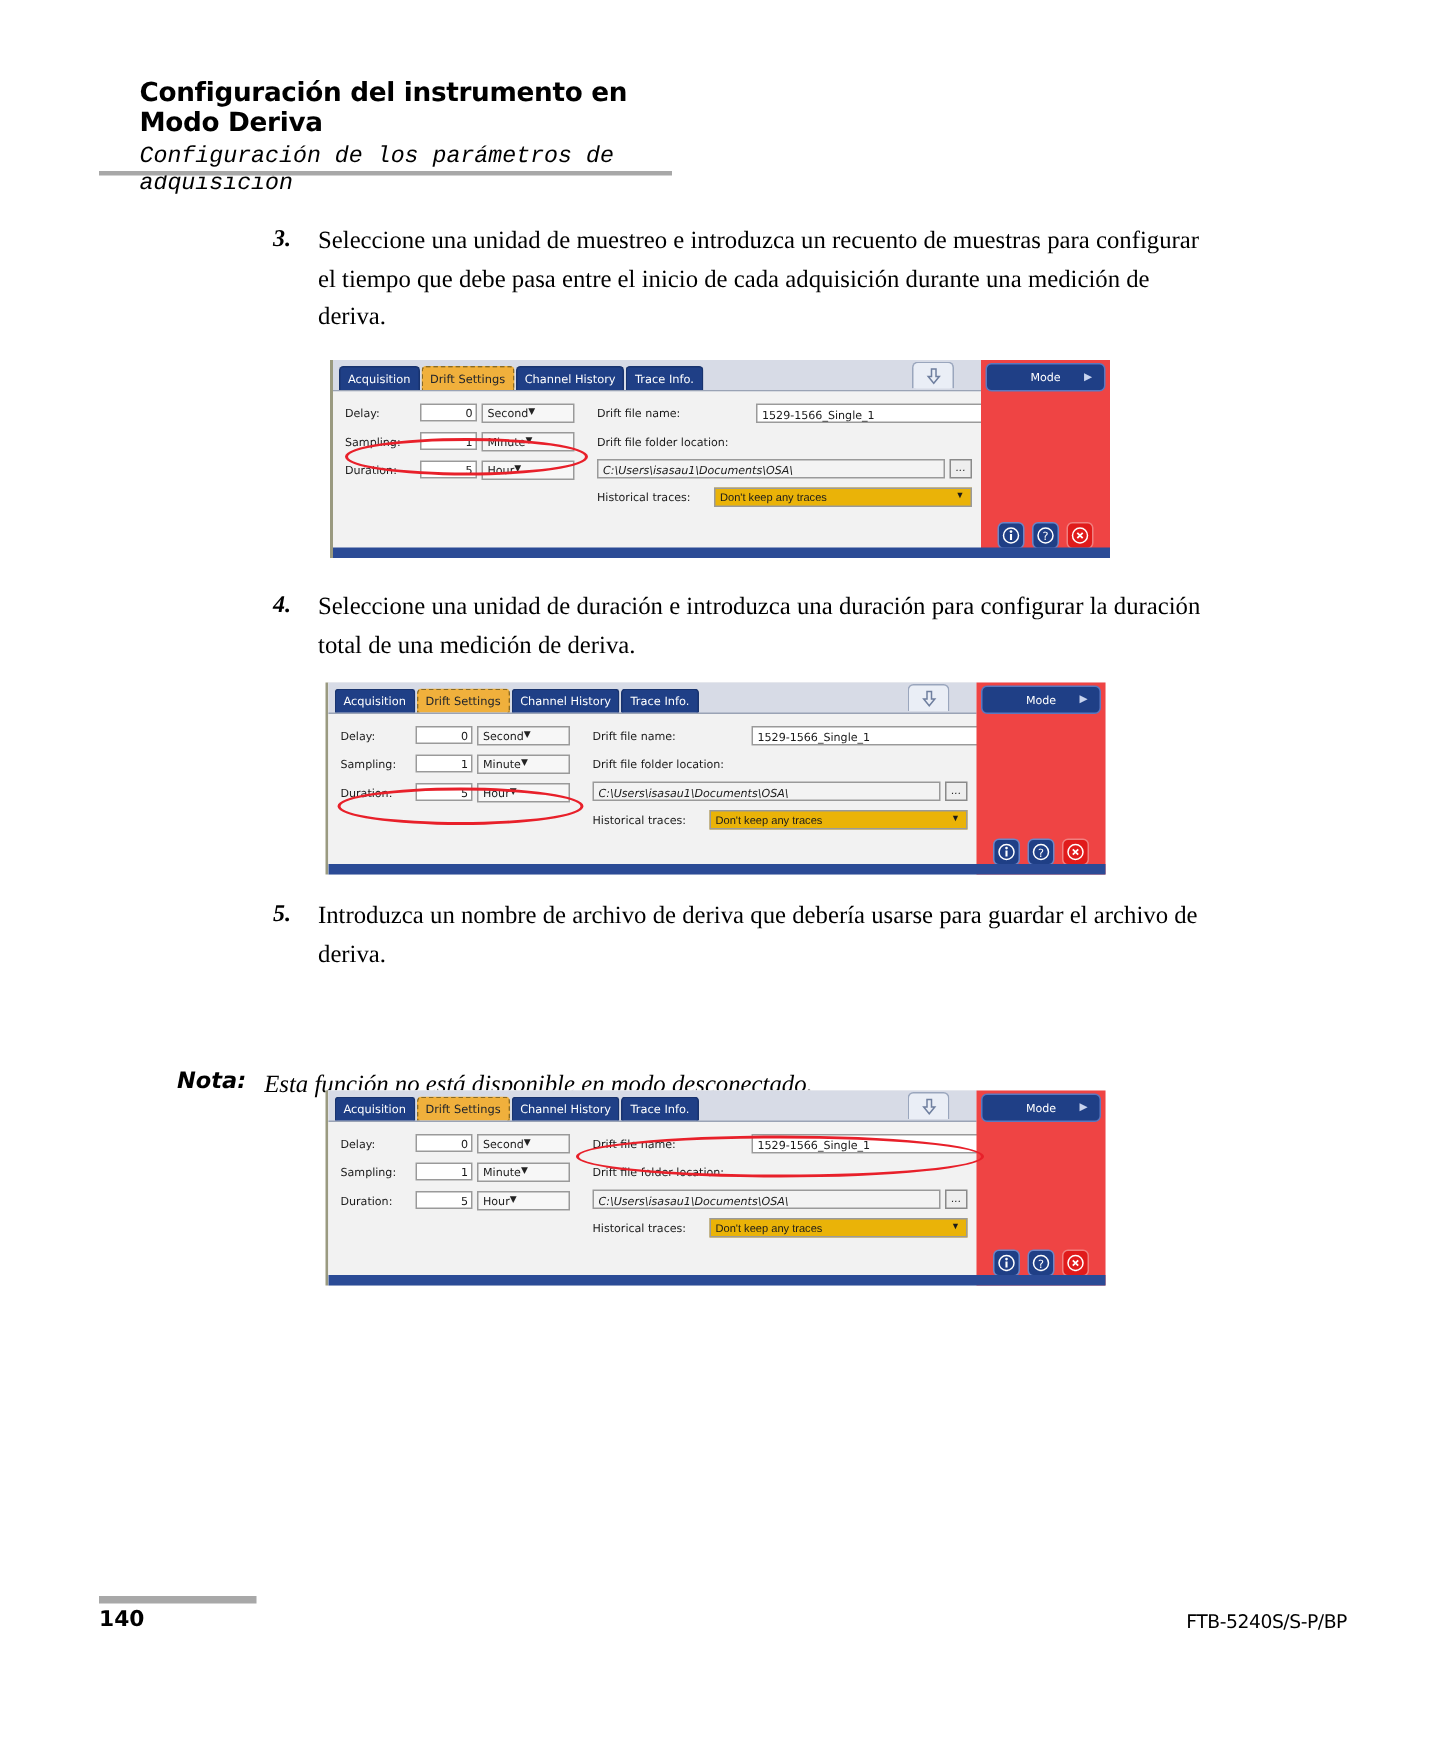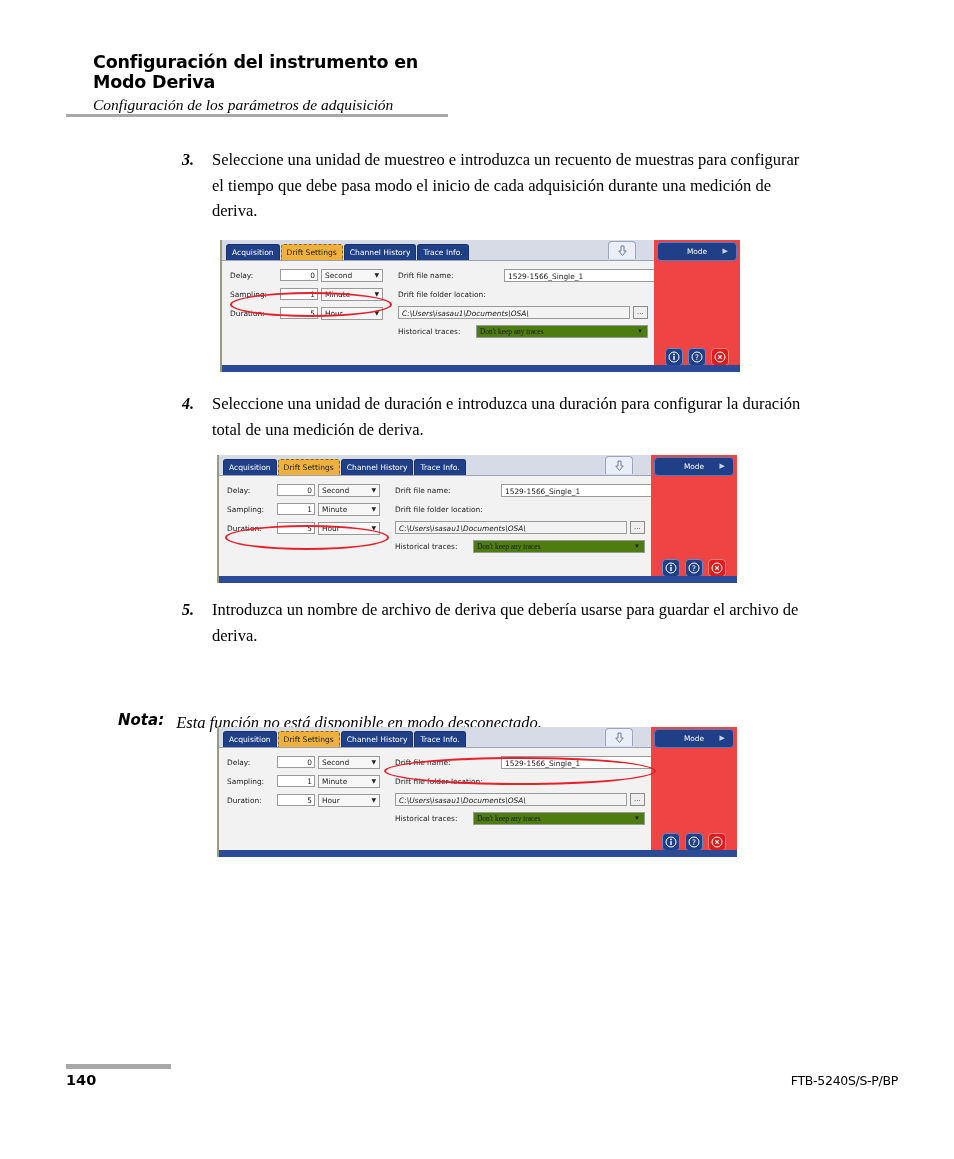--- a/index.html
+++ b/index.html
@@ -26,21 +26,21 @@
   }
   .page-header h1 {
     font-family: "DejaVu Sans", sans-serif;
     font-size: 17.5px;
     font-weight: bold;
     letter-spacing: -0.2px;
     margin: 0 0 4px 0;
     line-height: 1.15;
   }
   .page-header h2 {
-    font-family: Liberation Serif, serif;
+    font-family: Liberation Mono, monospace;
     font-style: italic;
     font-size: 15.5px;
     font-weight: normal;
     margin: 0 0 8px 0;
     line-height: 1.15;
   }
   .header-rule {
     height: 3px;
     background: #a8a8a8;
     width: 382px;
@@ -216,21 +216,20 @@
     background: #f7f7f7;
     border: 1px solid #9a9a9a;
     font-family: "DejaVu Sans", sans-serif;
     font-size: 7.4px;
     color: #1a1a1a;
     box-sizing: border-box;
     padding-left: 3px;
     line-height: 13px;
     display: flex;
     align-items: center;
-    justify-content: space-between;
     position: relative;
   }
   .unit-select .caret {
     margin-right: 3px;
     font-size: 6px;
     color: #222;
     line-height: 1;
   }
 
   .text-input {
@@ -272,23 +271,23 @@
     font-family: "DejaVu Sans", sans-serif;
     font-size: 7px;
     color: #222;
     text-align: center;
     line-height: 10px;
     box-sizing: border-box;
   }
   .combo {
     flex: 1 1 auto;
     height: 13px;
-    background: #4d7c0f;
+    background: #eab308;
     border: 1px solid #9a9a9a;
-    font-family: Liberation Serif, serif;
+    font-family: Liberation Sans, sans-serif;
     font-size: 7.4px;
     color: #1a1a1a;
     box-sizing: border-box;
     padding-left: 3px;
     line-height: 13px;
     display: flex;
     align-items: center;
     justify-content: space-between;
   }
   .combo .caret { margin-right: 4px; font-size: 6px; line-height: 1; }
@@ -395,21 +394,21 @@
 <body>
 
 <div class="page-header">
   <h1>Configuración del instrumento en Modo Deriva</h1>
   <h2>Configuración de los parámetros de adquisición</h2>
 </div>
 <div class="header-rule" style="position:absolute;left:66px;top:114px;"></div>
 
 <div class="step" id="step3">
   <div class="step-num">3.</div>
-  <div class="step-text">Seleccione una unidad de muestreo e introduzca un recuento de muestras para configurar el tiempo que debe pasa modo el inicio de cada adquisición durante una medición de deriva.</div>
+  <div class="step-text">Seleccione una unidad de muestreo e introduzca un recuento de muestras para configurar el tiempo que debe pasa entre el inicio de cada adquisición durante una medición de deriva.</div>
 </div>
 
 <div class="shot" id="shot1" style="left:220px;top:240px;width:520px;height:132px;">
   <div class="shot-inner">
     <div class="shot-left">
       <div class="tabbar">
         <div class="tab">Acquisition</div>
         <div class="tab active">Drift Settings</div>
         <div class="tab">Channel History</div>
         <div class="tab">Trace Info.</div>

